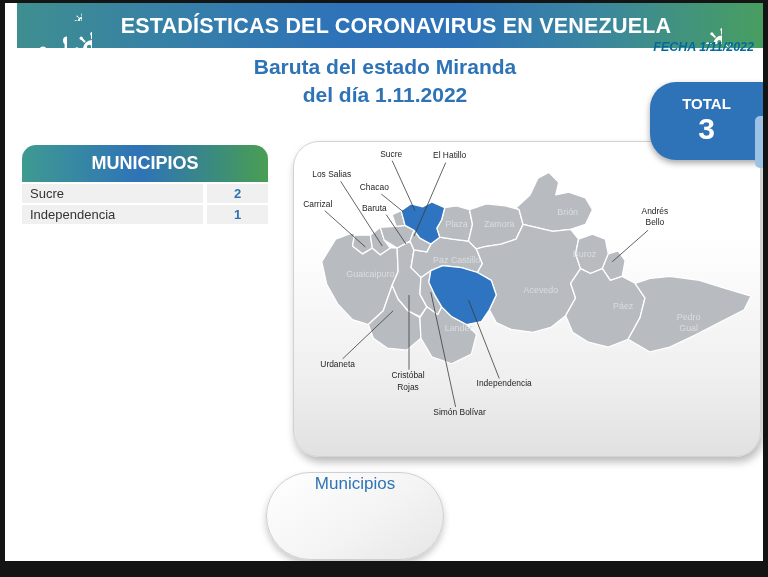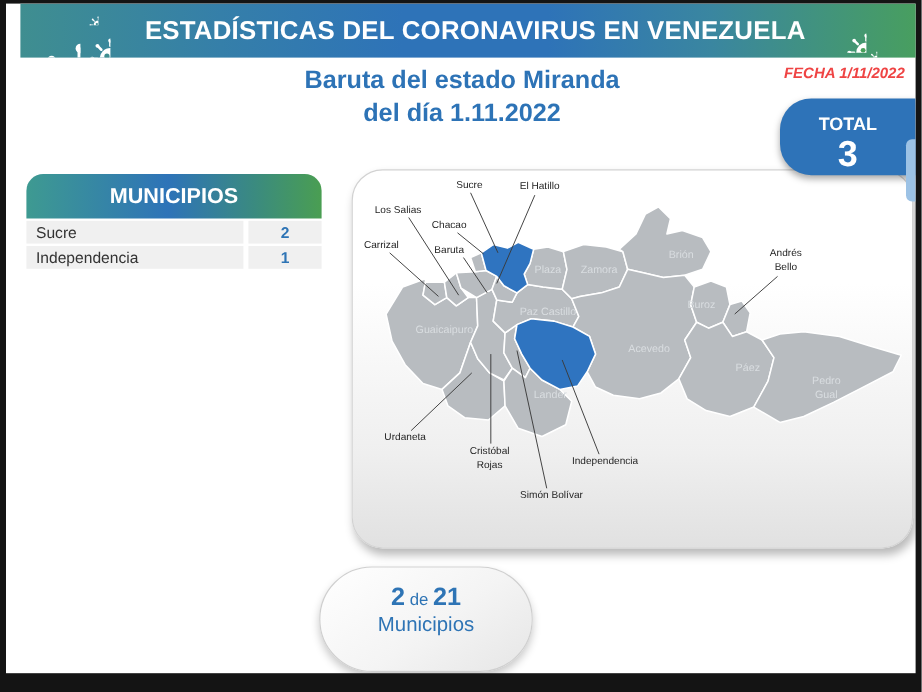--- a/index.html
+++ b/index.html
@@ -24,26 +24,26 @@
     width:100%; text-align:center; color:#ffffff;
     font-size:21.5px; font-weight:700; letter-spacing:0.2px;
   }
   .virus { position:absolute; }
   
   .subtitle {
     position:absolute; left:195px; top:50px; width:370px; text-align:center;
     color:#2d73b6; font-weight:700; font-size:21px; line-height:28px;
   }
   .fecha {
-    position:absolute; top:51px; right:9px;
-    color:#ef4444; font-size:12.5px; font-weight:700; font-style:italic;
+    position:absolute; top:37px; right:9px;
+    color:#0369a1; font-size:12.5px; font-weight:700; font-style:italic;
   }
   
   .total-badge {
-    position:absolute; top:79px; right:0; width:113px; height:64px;
+    position:absolute; top:79px; right:0; width:113px; height:78px;
     background:#2e73b8; border-radius:26px 0 0 26px;
     box-shadow:0 3px 6px rgba(0,0,0,0.35);
     color:#fff; text-align:center; z-index:5;
   }
   .total-badge .tb-label { margin-top:13px; font-size:15px; font-weight:700; }
   .total-badge .tb-value { font-size:30px; font-weight:700; line-height:34px; }
   .badge-accent {
     position:absolute; top:113px; right:0; width:8px; height:52px;
     background:#9cc2e5; border-radius:5px 0 0 5px; z-index:6;
   }
@@ -236,21 +236,16 @@
         <text class="lbl-out" x="44" y="229">Urdaneta</text>
         <text class="lbl-out" x="115" y="241">Cristóbal</text>
         <text class="lbl-out" x="115" y="253">Rojas</text>
         <text class="lbl-out" x="212" y="249">Independencia</text>
         <text class="lbl-out" x="167" y="278">Simón Bolívar</text>
       </g>
     </svg>
   </div>
 
   <div class="pill">
-    <div class="p-line1">
-      <b>2</b>
-      <span>de</span>
-      <b>21</b>
-    </div>
     <div class="p-line2">Municipios</div>
   </div>
 
 </div>
 
 </body></html>

